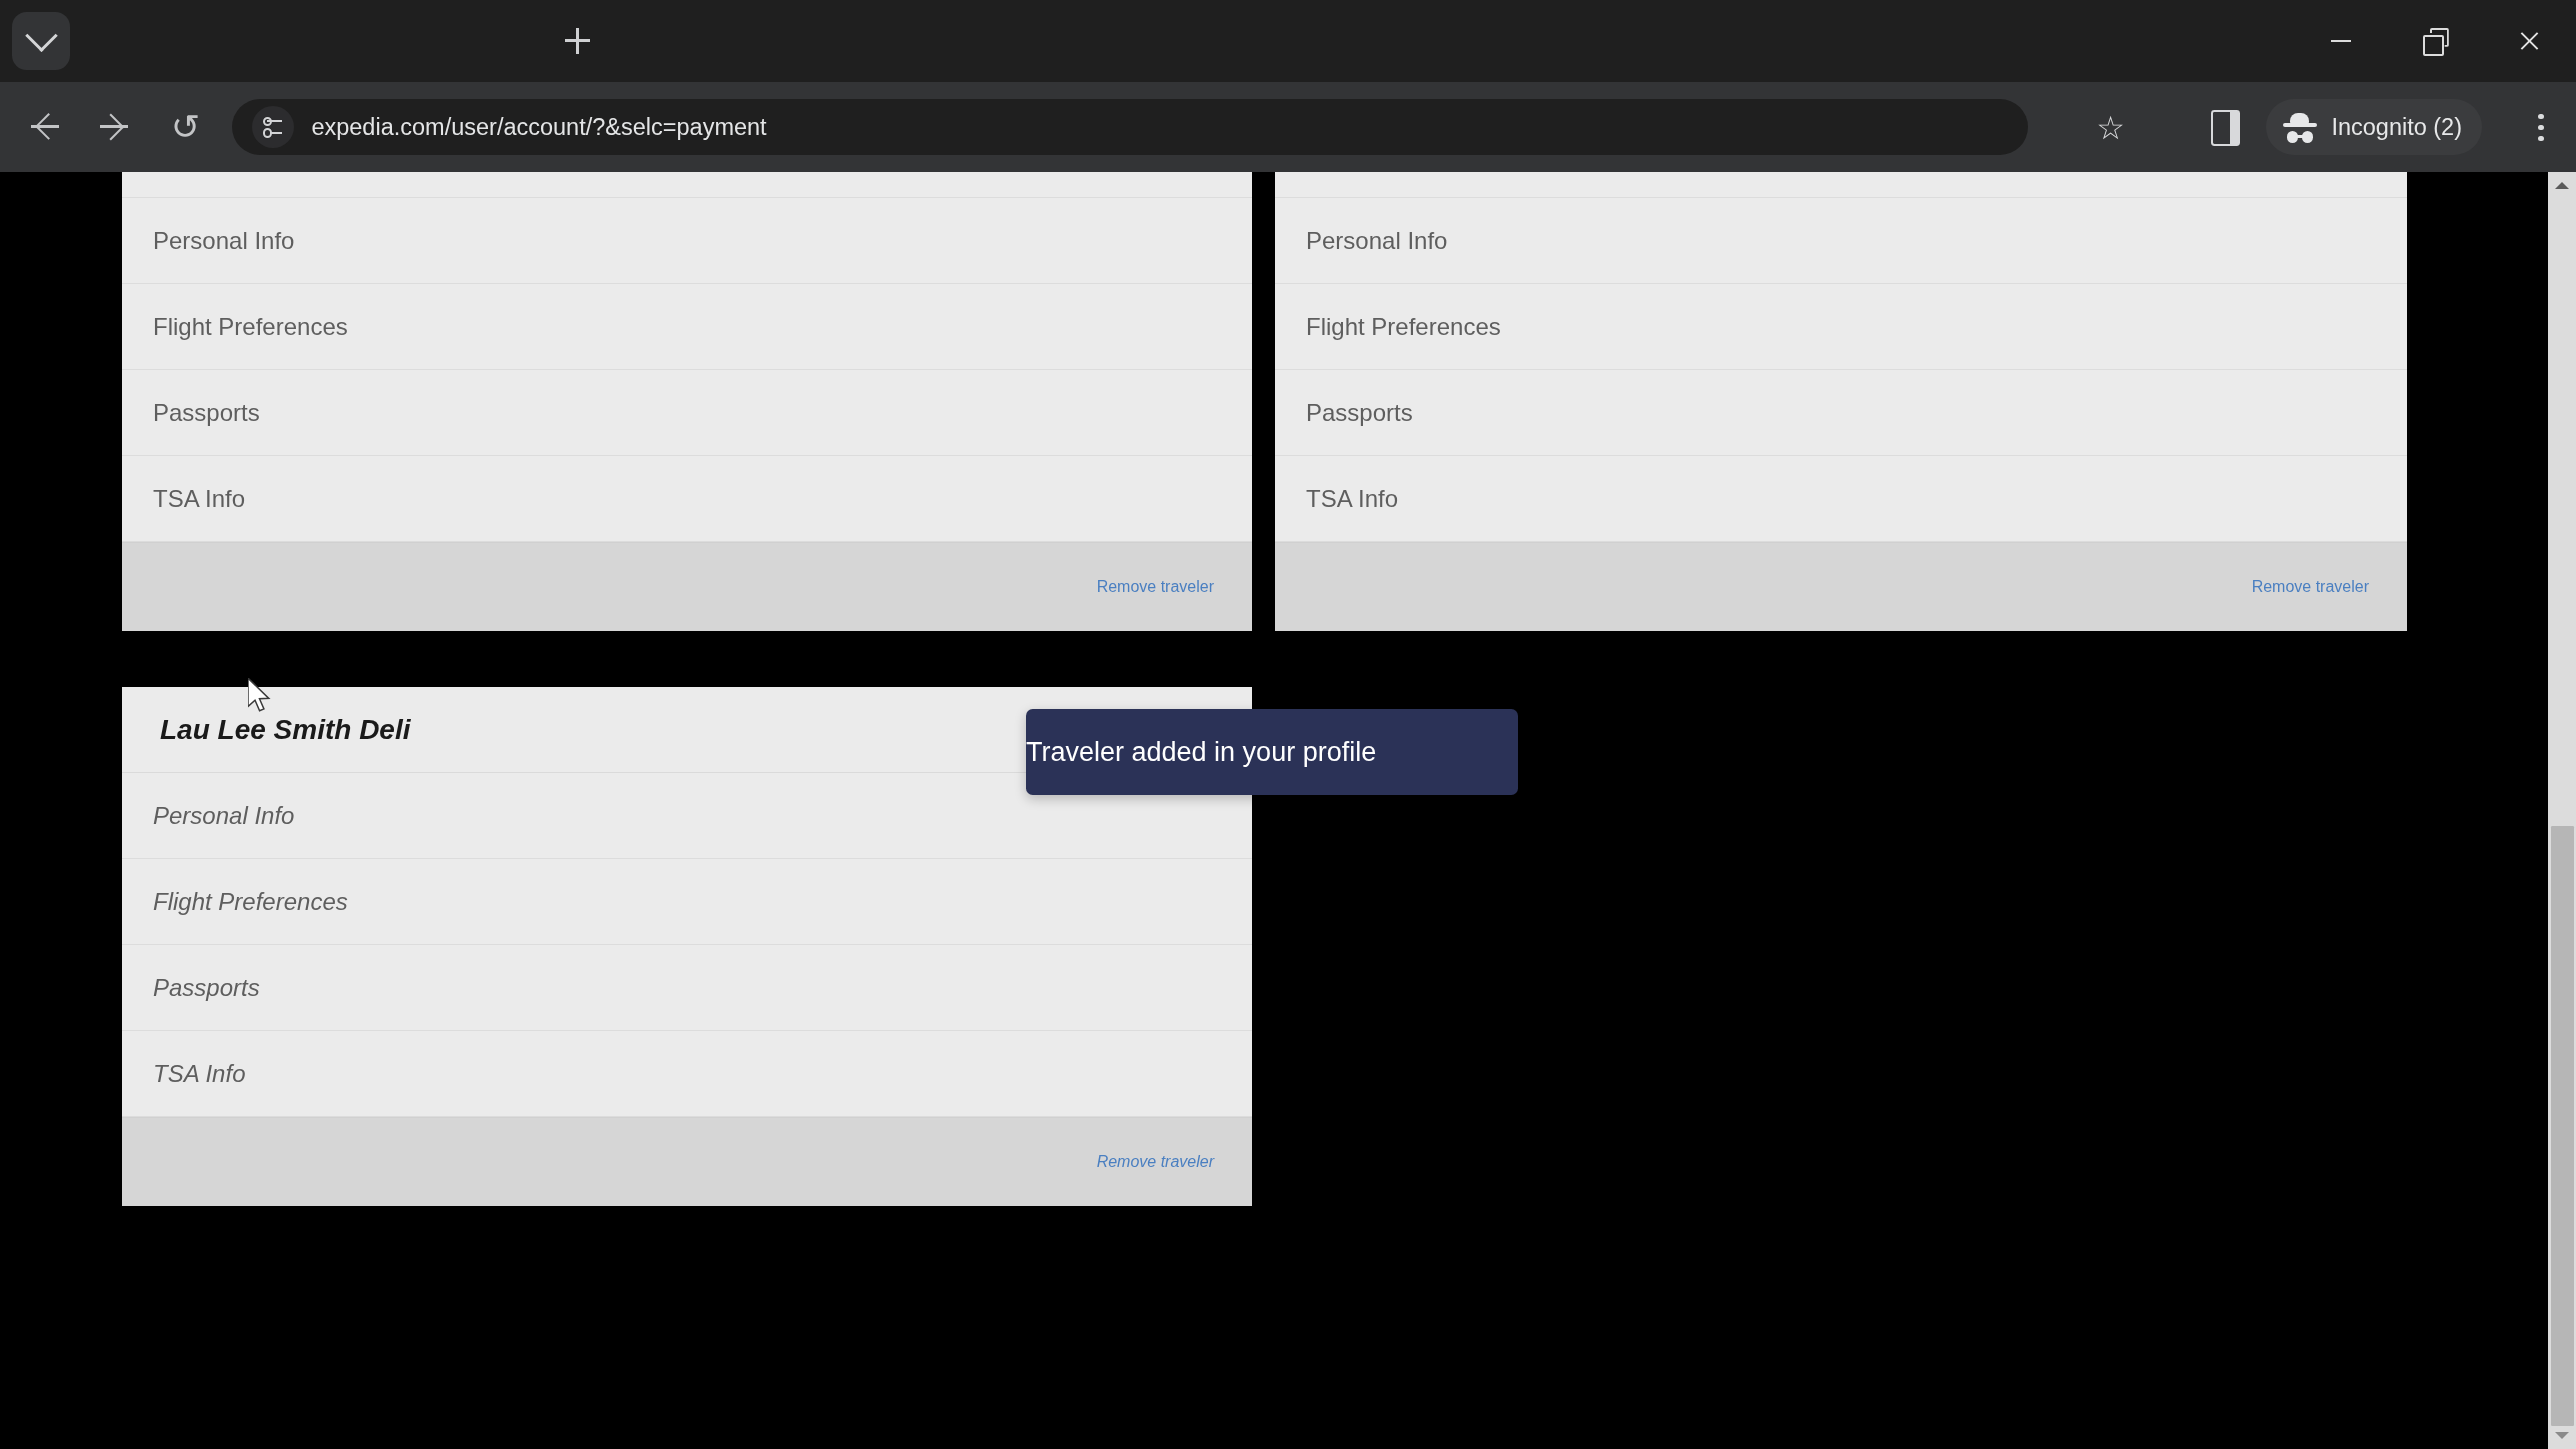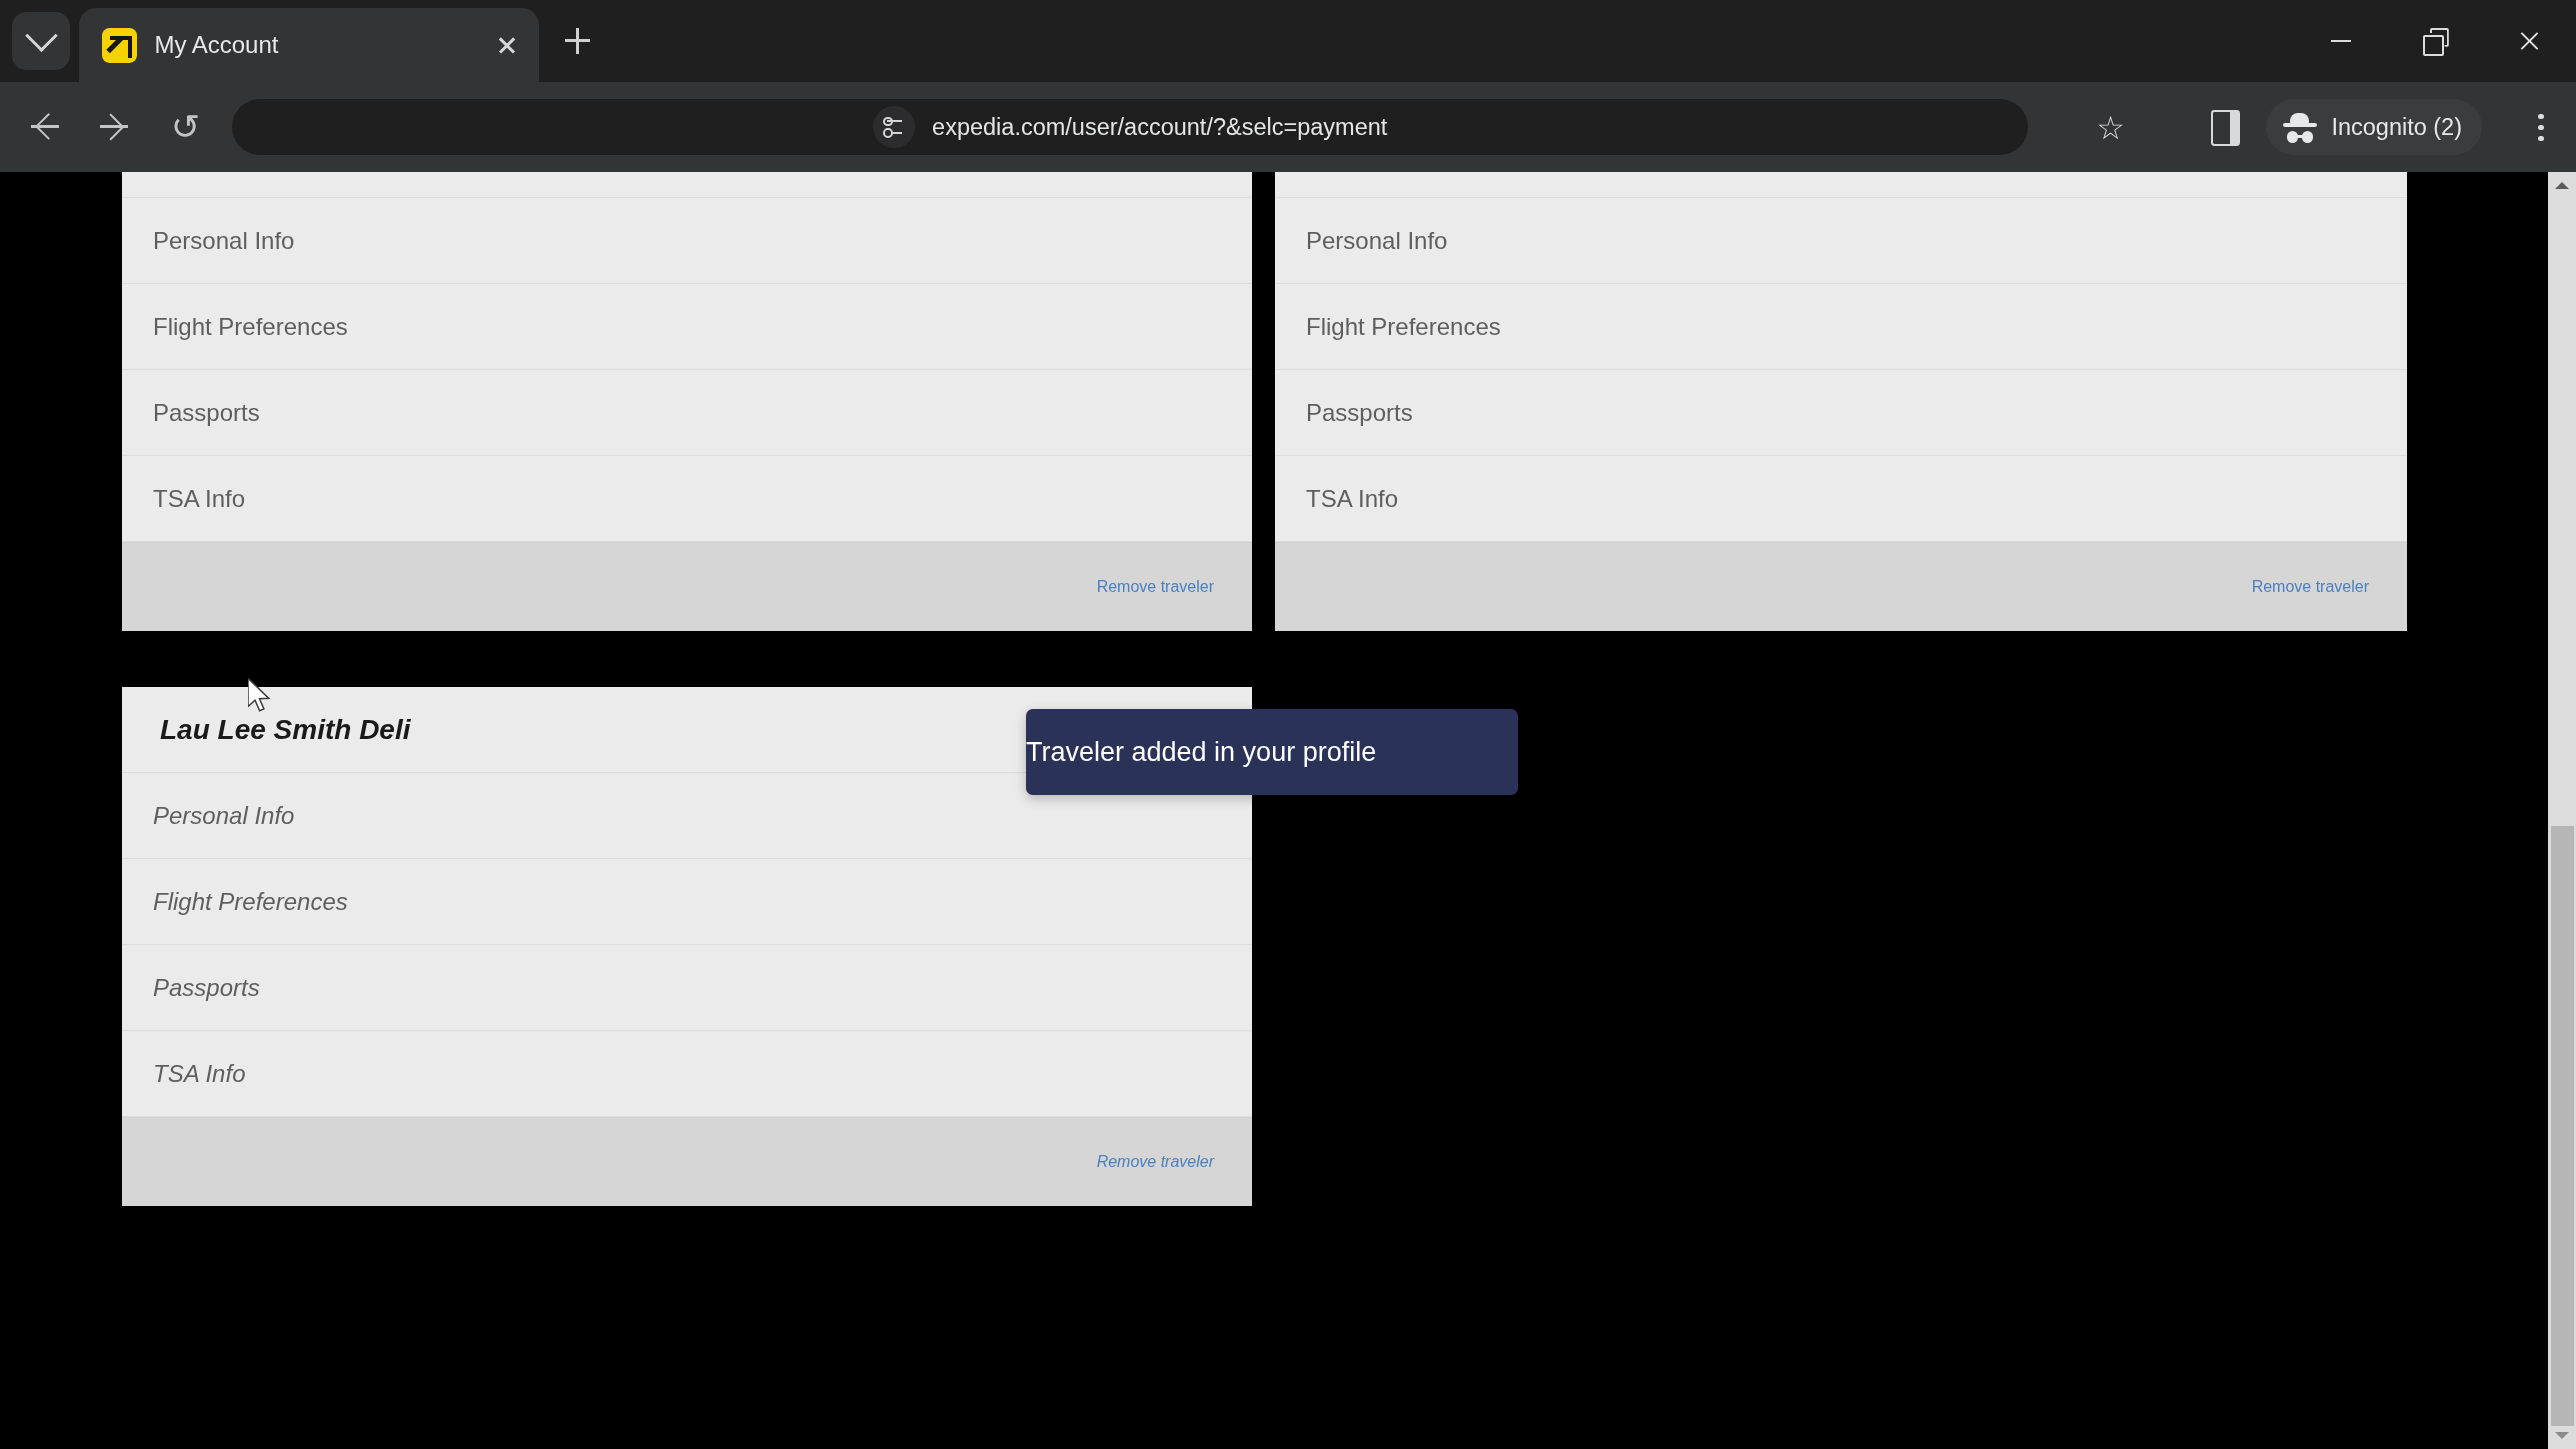--- a/index.html
+++ b/index.html
@@ -198,21 +198,20 @@
   .omnibox {
     position: absolute;
     left: 232px; top: 17.4px;
     width: 1796px; height: 56px;
     background: #1f1f1f;
     border-radius: 28px;
     display: flex;
     align-items: center;
     padding: 16px 20px;
     box-sizing: border-box;
-    justify-content: center;
   }
   .siteinfo {
     width: 42px; height: 42px;
     border-radius: 50%;
     background: #2c2c2e;
     position: relative;
     flex: 0 0 auto;
     cursor: pointer;
   }
   .siteinfo .r1, .siteinfo .r2 {
@@ -433,25 +432,20 @@
 <body>
 
 <div class="browser">
 
   <div class="tabstrip">
 
     <div class="tab-list-btn">
       <div class="chev"></div>
     </div>
 
-    <div class="tab">
-      <div class="favicon"></div>
-      <div class="tab-title">My Account</div>
-      <div class="tab-close"></div>
-    </div>
 
     <div class="newtab"></div>
 
     <div class="wincontrols">
       <div class="wc wc-min"></div>
       <div class="wc wc-max"></div>
       <div class="wc wc-close"></div>
     </div>
   </div>
 

